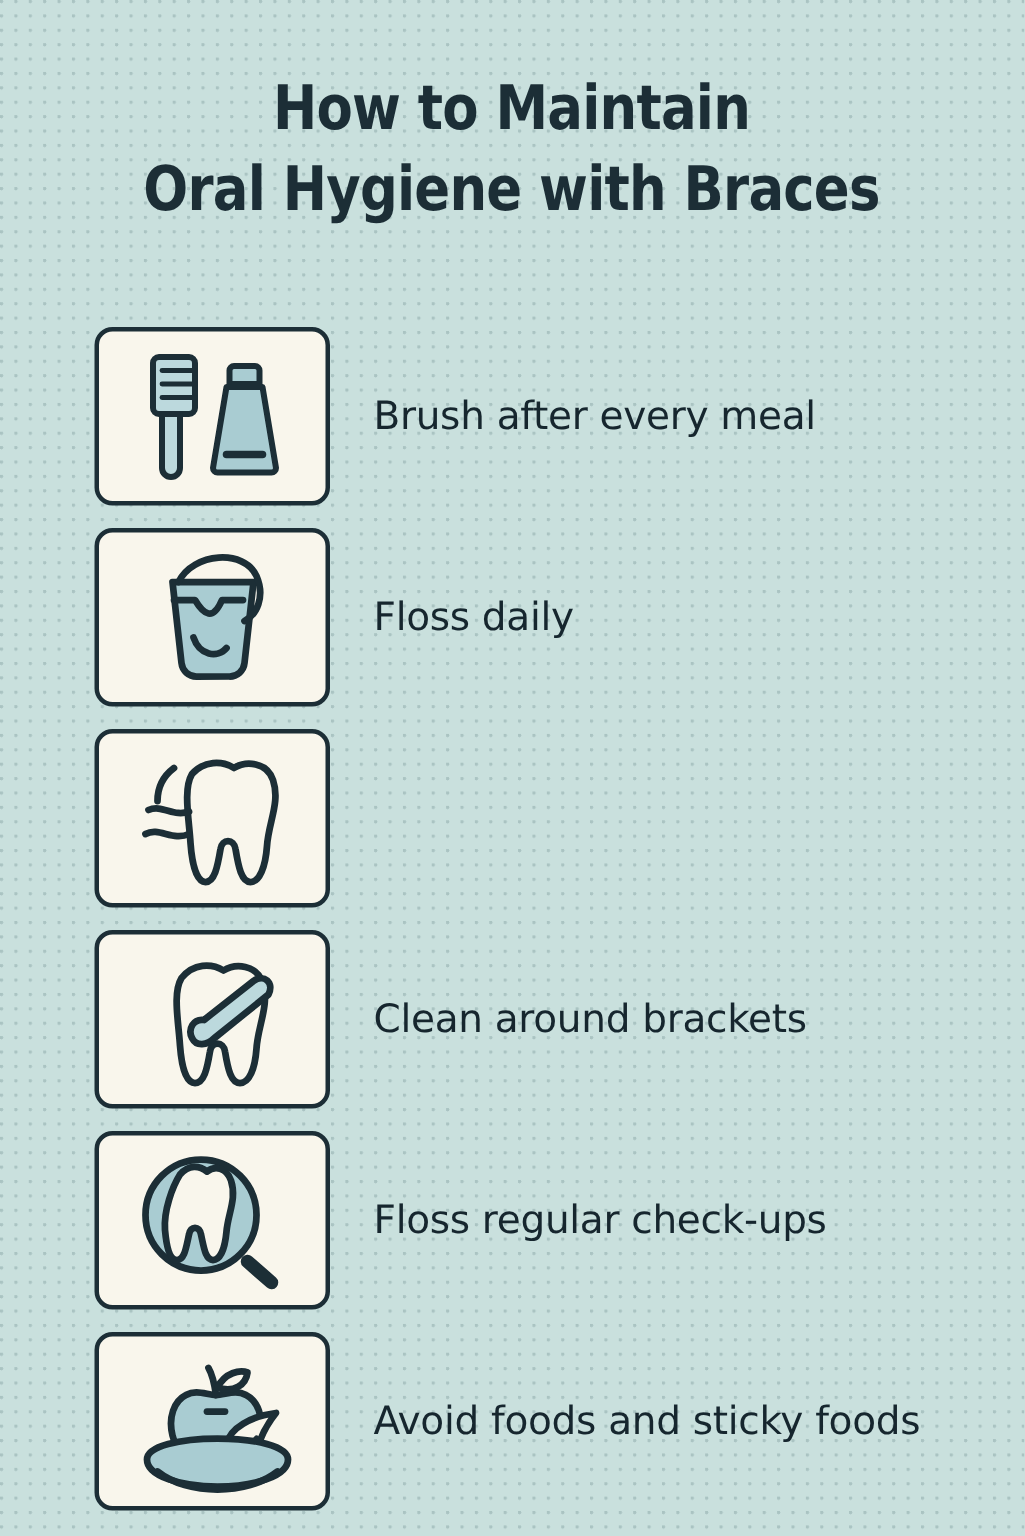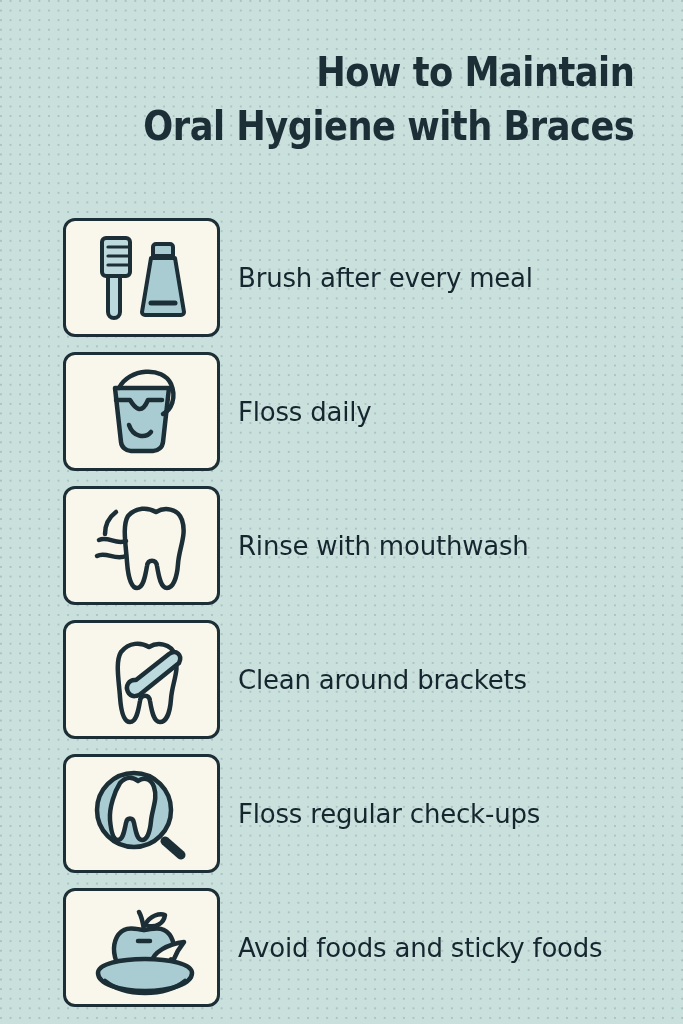--- a/index.html
+++ b/index.html
@@ -24,21 +24,21 @@
     box-sizing: border-box;
     overflow: hidden;
   }
 
   
   #title-block {
     position: absolute;
     left: 0;
     top: 52px;
     width: 682px;
-    text-align: right;
+    text-align: center;
     line-height: 1.0;
   }
   .title-line {
     display: block;
     color: #1c2e36;
     font-family: "DejaVu Sans", sans-serif;
     font-weight: bold;
     font-size: 41px;
     letter-spacing: -0.6px;
     white-space: nowrap;
@@ -75,21 +75,21 @@
     border: 3px solid #1c2e36;
     border-radius: 12px;
     display: flex;
     align-items: center;
     justify-content: center;
     overflow: hidden;
   }
   .card svg { display: block; }
   .row-label {
     position: absolute;
-    left: 238px;
+    left: 249px;
     top: 50%;
     transform: translateY(-50%);
     color: #16262e;
     font-family: "DejaVu Sans", sans-serif;
     font-size: 26px;
     font-weight: normal;
     letter-spacing: -0.2px;
     white-space: nowrap;
   }
 </style>
@@ -151,21 +151,20 @@
           <svg width="140" height="100" viewBox="0 0 140 100">
             <path d="M56 20 C64 11 76 11 84 16 C92 11 106 12 110 24 C115 39 107 52 106 68
                      C105 82 101 92 95 92 C89 92 87 82 85 70 C84 63 76 63 75 70
                      C73 82 71 92 65 92 C59 92 56 80 55 66 C54 50 50 30 56 20 Z" fill="none" stroke="#1c2e36" stroke-width="4.5" stroke-linejoin="round" stroke-linecap="round"></path>
             <path d="M44 16 C36 22 33 30 33 38" fill="none" stroke="#1c2e36" stroke-width="4.5" stroke-linecap="round"></path>
             <path d="M27 44 C36 40 44 49 54 45" fill="none" stroke="#1c2e36" stroke-width="4.5" stroke-linecap="round"></path>
             <path d="M25 60 C34 55 43 65 54 60" fill="none" stroke="#1c2e36" stroke-width="4.5" stroke-linecap="round"></path>
           </svg>
         </span>
       </div>
-      <div class="row-label">Rinse with mouthwash</div>
     </div>
 
     <div class="row">
       <div class="card">
         <span>
           <svg width="130" height="100" viewBox="0 0 130 100">
             <path d="M44 22 C52 12 64 12 72 17 C80 12 94 13 98 25 C103 40 95 53 94 69
                      C93 83 89 92 83 92 C77 92 75 83 73 71 C72 64 64 64 63 71
                      C61 83 59 92 53 92 C47 92 44 81 43 67 C42 51 38 32 44 22 Z" fill="none" stroke="#1c2e36" stroke-width="4.5" stroke-linejoin="round" stroke-linecap="round"></path>
             <path d="M51 62 C48 56 52 49 59 50 L92 24 C99 19 106 25 102 33 L66 62

